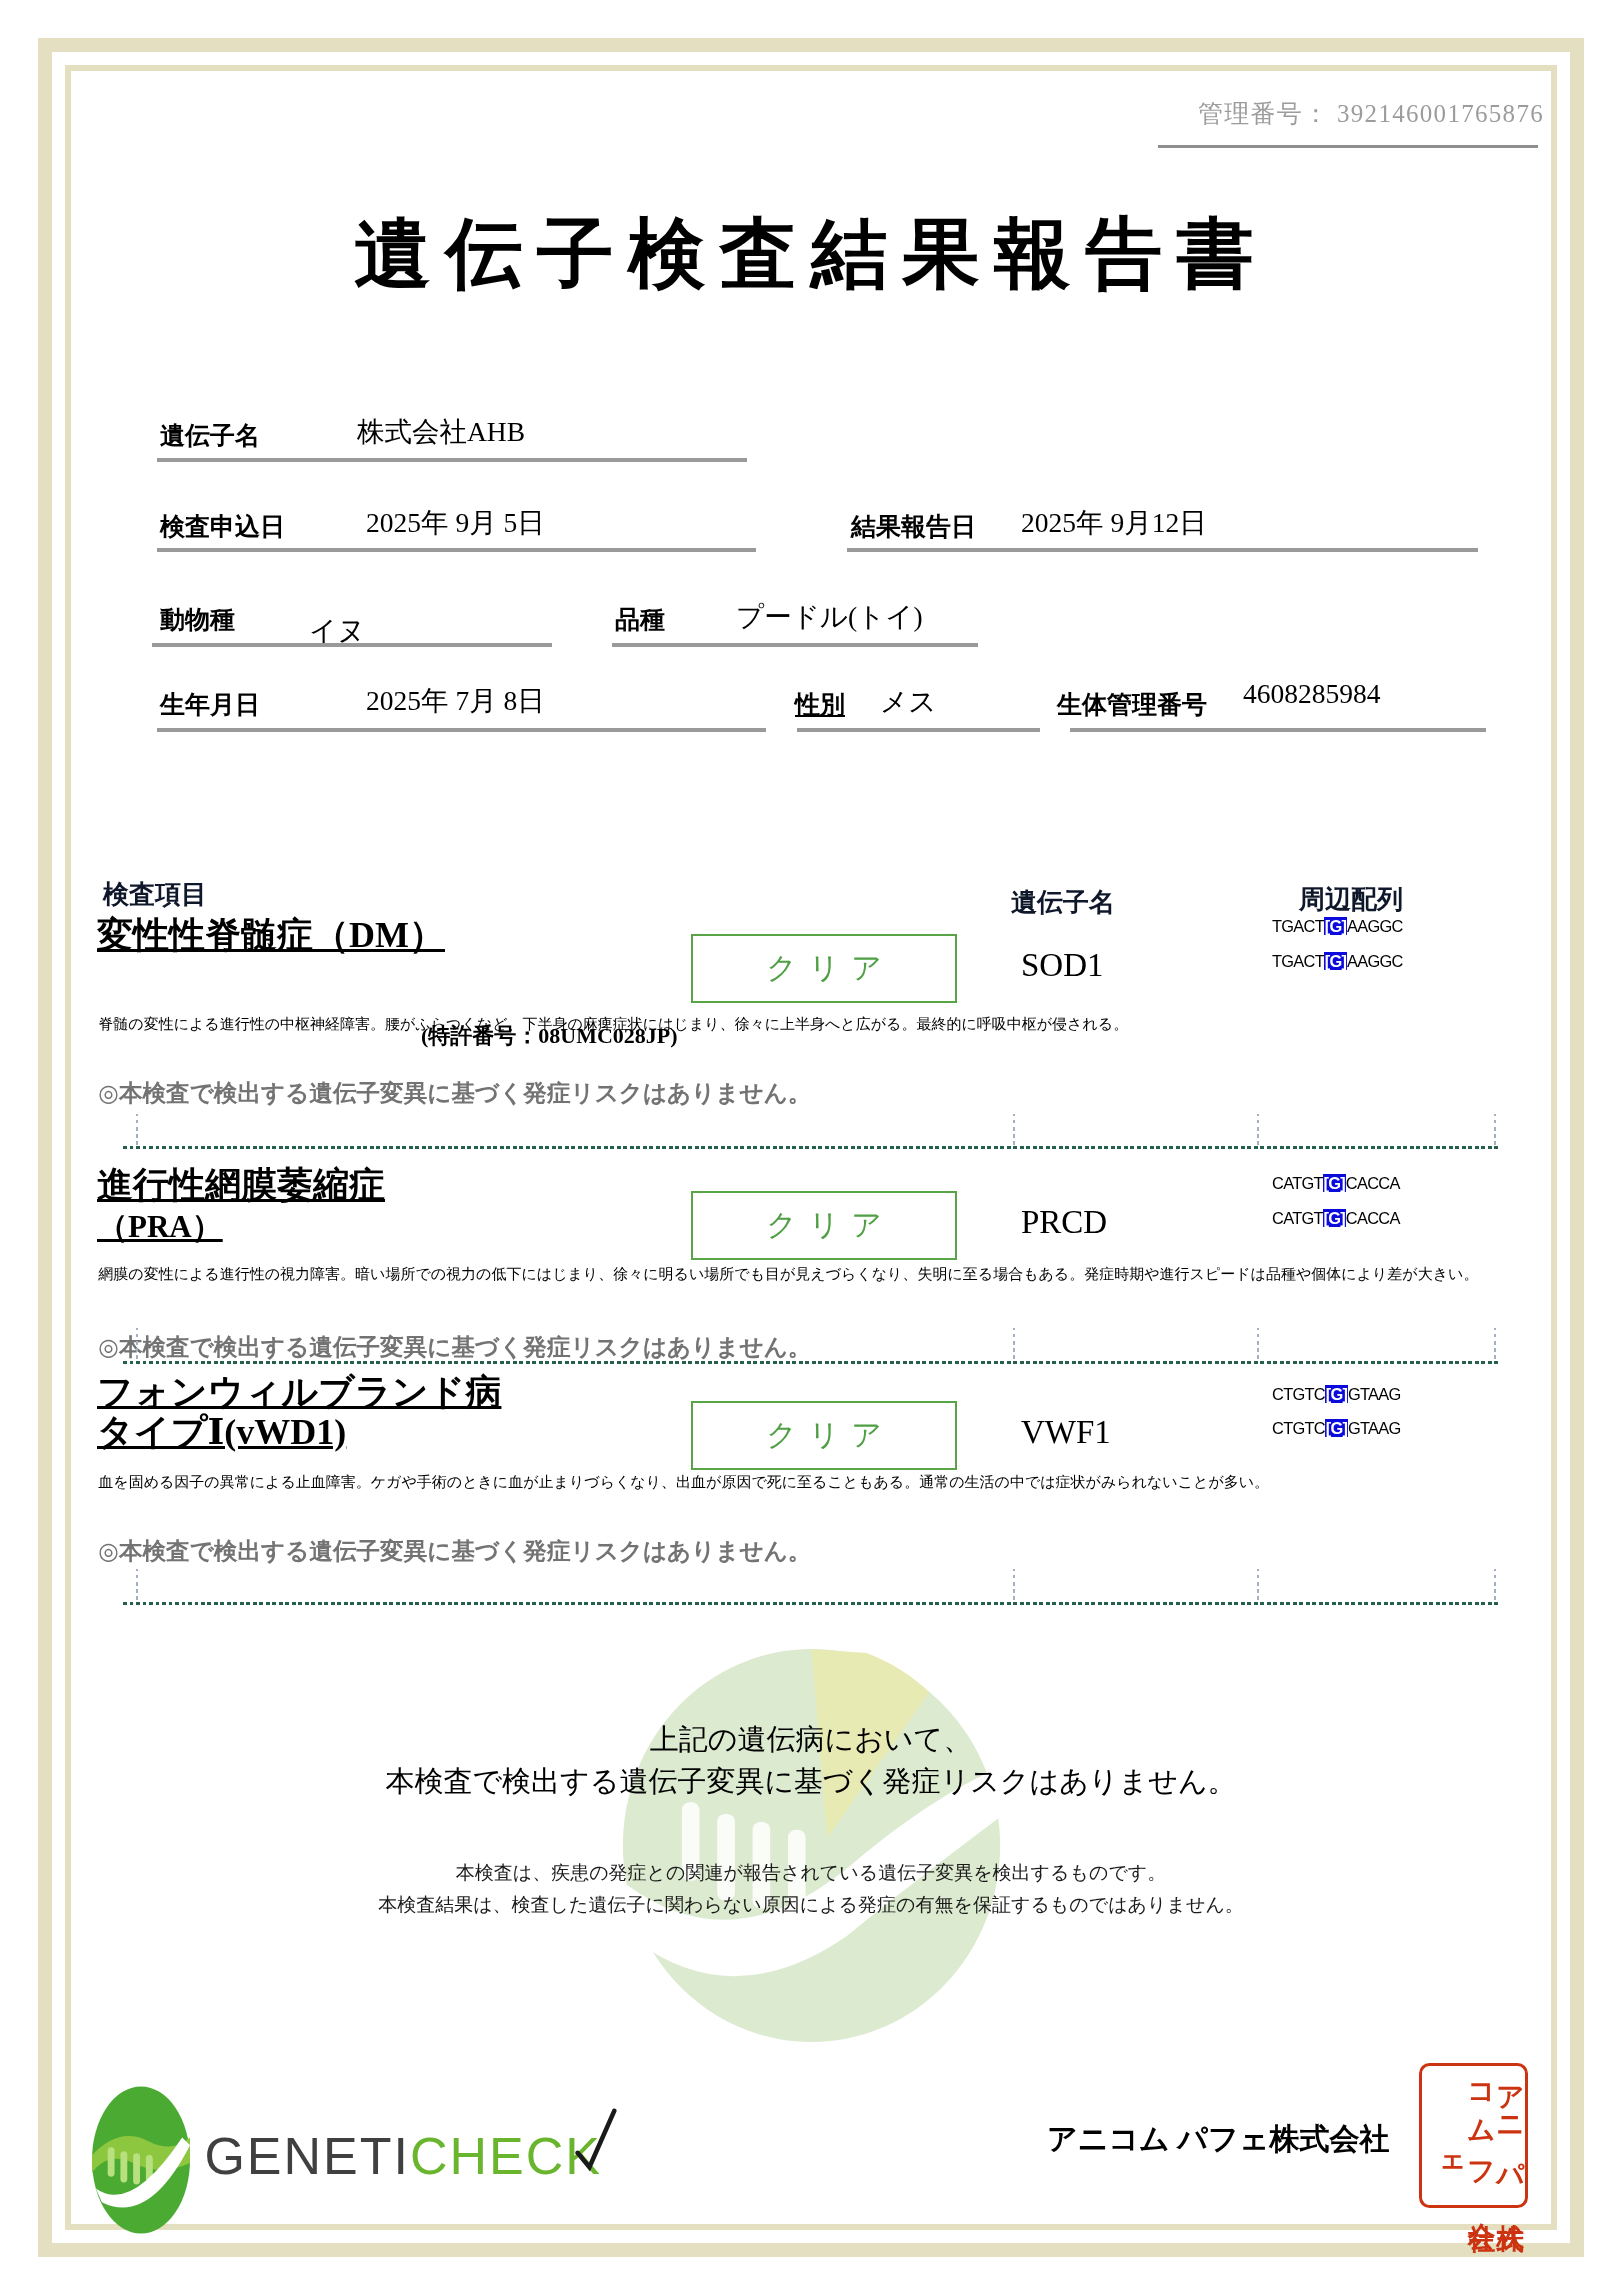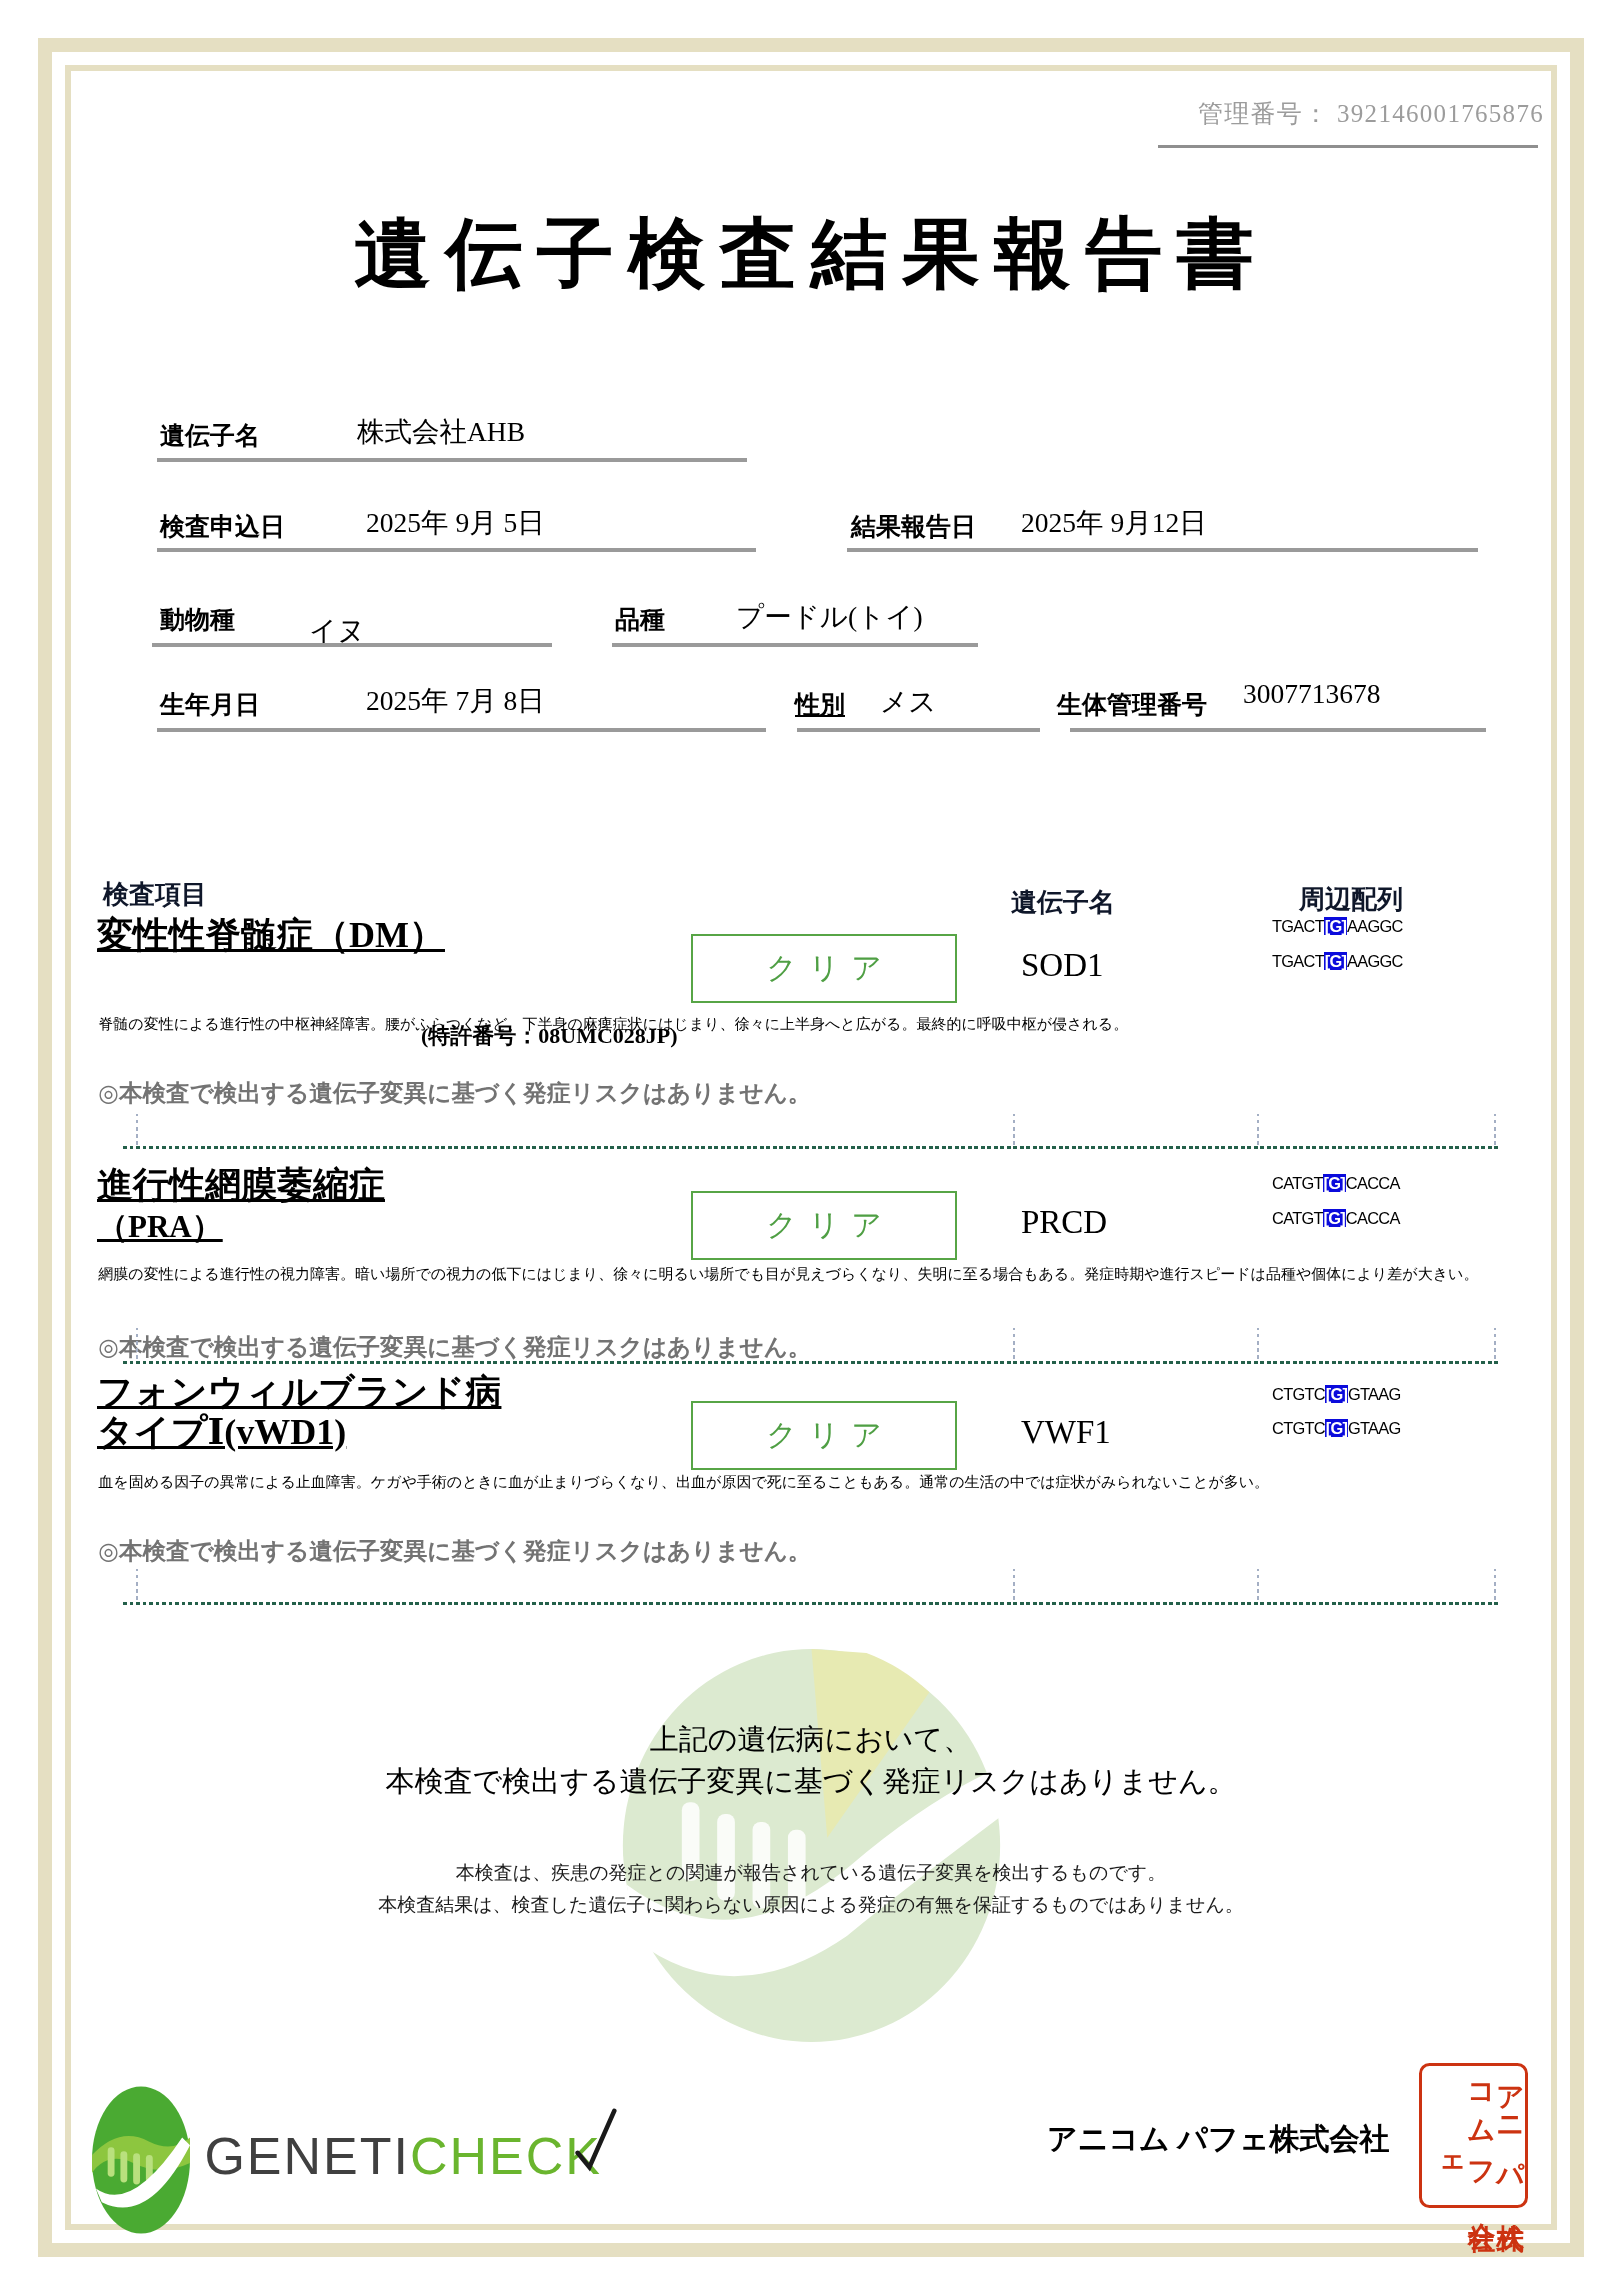--- a/index.html
+++ b/index.html
@@ -103,21 +103,21 @@
 
   <div class="flabel" style="left:160px;top:688px;">生年月日</div>
   <div class="fvalue" style="left:366px;top:683px;">2025年 7月 8日</div>
   <div class="uline" style="left:157px;top:728px;width:609px;"></div>
 
   <div class="flabel" style="left:795px;top:688px;text-decoration:underline;">性別</div>
   <div class="fvalue" style="left:880px;top:684px;">メス</div>
   <div class="uline" style="left:797px;top:728px;width:243px;"></div>
 
   <div class="flabel" style="left:1057px;top:688px;">生体管理番号</div>
-  <div class="fvalue" style="left:1243px;top:678px;">3007713678</div>
+  <div class="fvalue" style="left:1243px;top:678px;">4608285984</div>
   <div class="uline" style="left:1070px;top:728px;width:416px;"></div>
 
   <div class="thead" style="left:103px;top:877px;">検査項目</div>
   <div class="thead" style="left:1011px;top:885px;">遺伝子名</div>
   <div class="thead" style="left:1299px;top:882px;">周辺配列</div>
 
   <div class="sec" style="top:916px;height:236px;">
     <div class="tname"><span>変性性脊髄症（DM）</span></div>
     <div class="patent" style="left:324px;top:105px;">(特許番号：08UMC028JP)</div>
     <div class="clearbox" style="left:594px;top:18.3px;">クリア</div>

